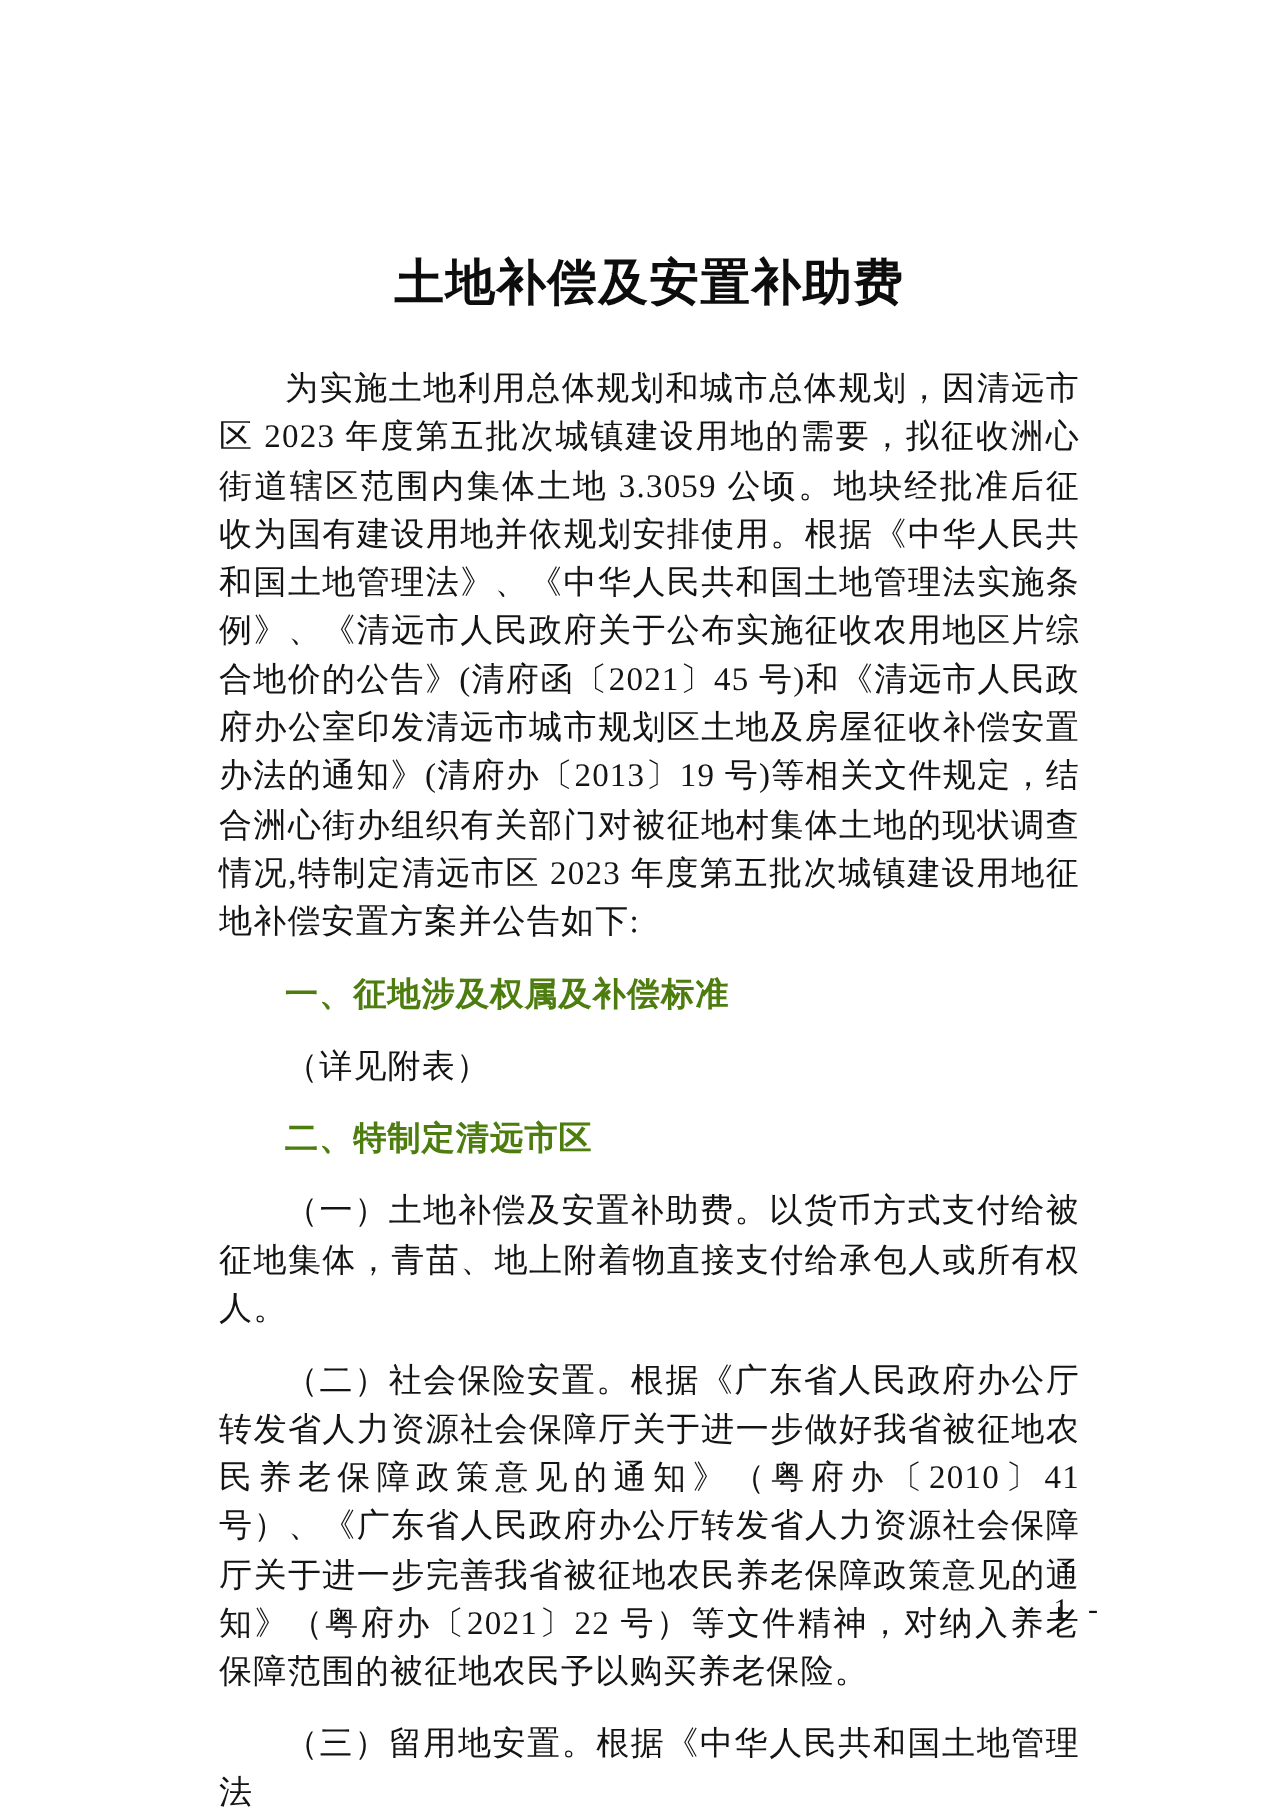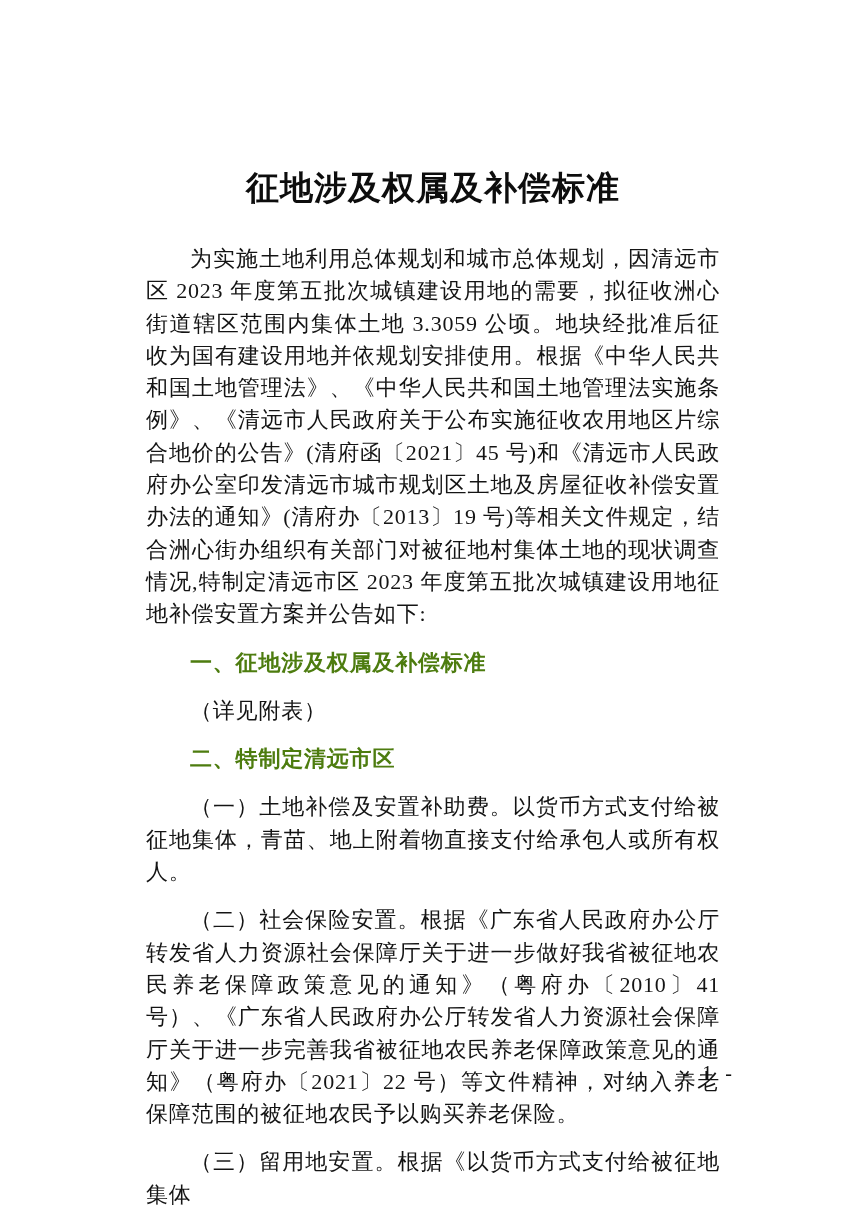--- a/index.html
+++ b/index.html
@@ -58,25 +58,25 @@
     font-size: 20px;
     letter-spacing: 4px;
     color: #111111;
   }
 </style>
 </head>
 <body>
 
 <div class="page">
   <div class="content">
-    <h1 class="doc-title">征地涉及权属及补偿标准</h1>
+    <h1 class="doc-title">土地补偿及安置补助费</h1>
     <div class="doc-body">
         <p class="body">为实施土地利用总体规划和城市总体规划，因清远市区 2023 年度第五批次城镇建设用地的需要，拟征收洲心街道辖区范围内集体土地 3.3059 公顷。地块经批准后征收为国有建设用地并依规划安排使用。根据《中华人民共和国土地管理法》、《中华人民共和国土地管理法实施条例》、《清远市人民政府关于公布实施征收农用地区片综合地价的公告》(清府函〔2021〕45 号)和《清远市人民政府办公室印发清远市城市规划区土地及房屋征收补偿安置办法的通知》(清府办〔2013〕19 号)等相关文件规定，结合洲心街办组织有关部门对被征地村集体土地的现状调查情况,特制定清远市区 2023 年度第五批次城镇建设用地征地补偿安置方案并公告如下:</p>
         <p class="heading">一、征地涉及权属及补偿标准</p>
         <p class="body">（详见附表）</p>
         <p class="heading">二、特制定清远市区</p>
         <p class="body">（一）土地补偿及安置补助费。以货币方式支付给被征地集体，青苗、地上附着物直接支付给承包人或所有权人。</p>
         <p class="body">（二）社会保险安置。根据《广东省人民政府办公厅转发省人力资源社会保障厅关于进一步做好我省被征地农民养老保障政策意见的通知》（粤府办〔2010〕41 号）、《广东省人民政府办公厅转发省人力资源社会保障厅关于进一步完善我省被征地农民养老保障政策意见的通知》（粤府办〔2021〕22 号）等文件精神，对纳入养老保障范围的被征地农民予以购买养老保险。</p>
-        <p class="body">（三）留用地安置。根据《以货币方式支付给被征地集体</p>
+        <p class="body">（三）留用地安置。根据《中华人民共和国土地管理法</p>
       </div>
   </div>
   <div class="page-number">- 1 -</div>
 </div>
 
 </body></html>

